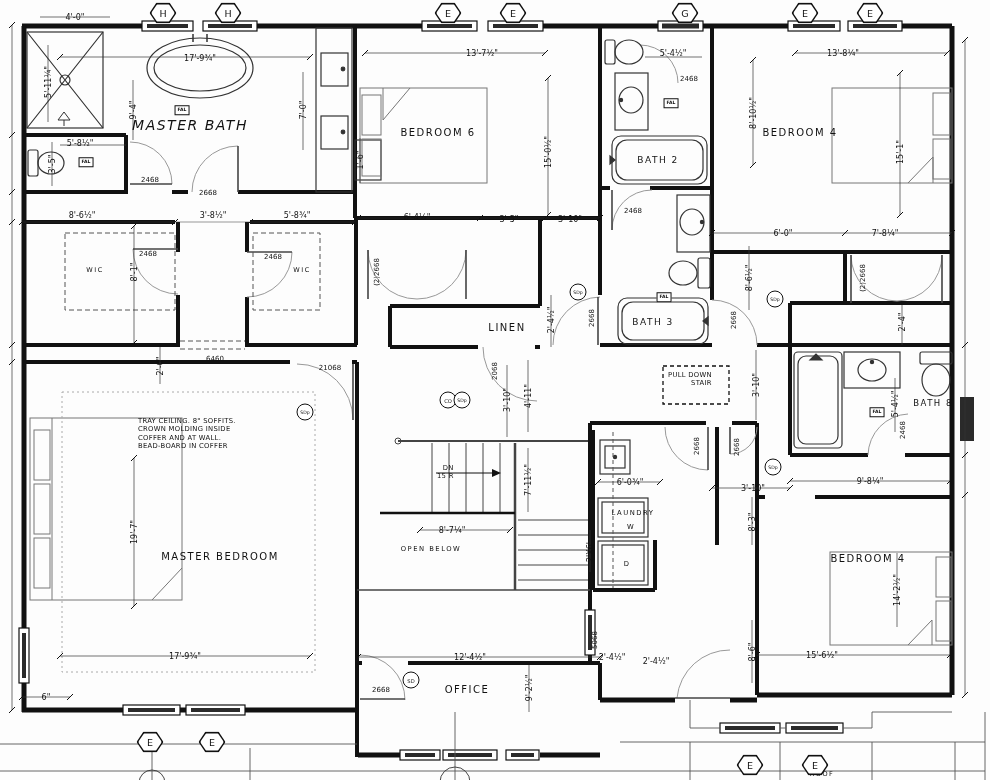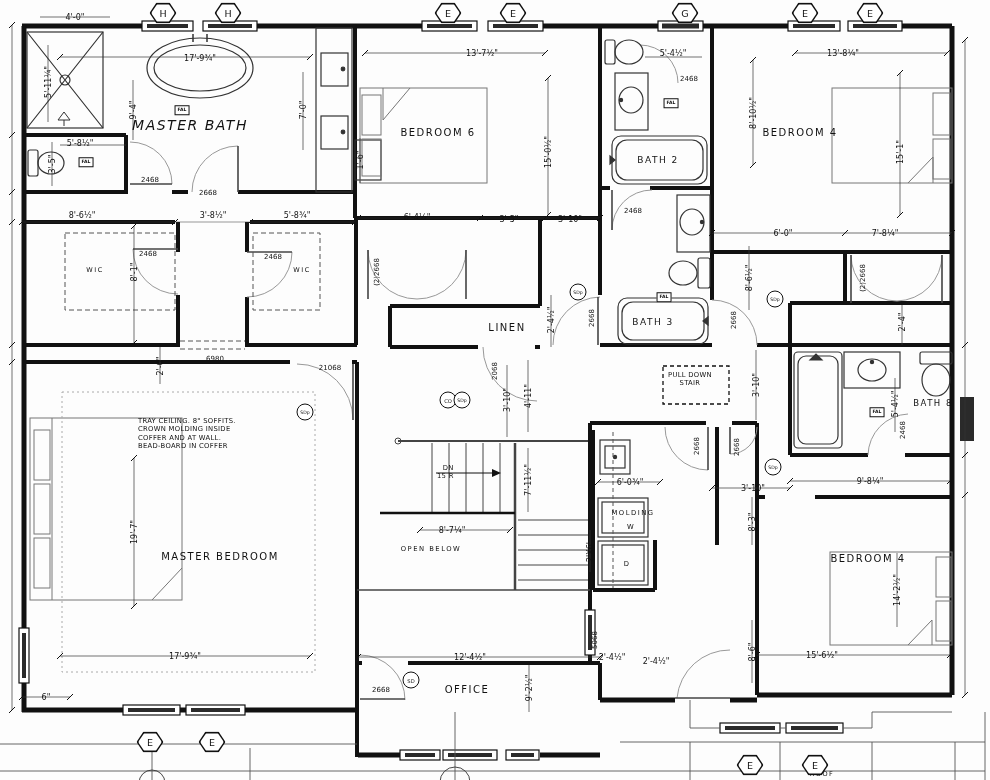--- a/index.html
+++ b/index.html
@@ -352,21 +352,21 @@
       <span class="lbl room" style="font-size: 14px; left: 190px; top: 125px; font-style: italic;">MASTER BATH</span>
       <span class="lbl room" style="font-size: 10px; left: 438px; top: 132px;">BEDROOM 6</span>
       <span class="lbl room" style="font-size: 10px; left: 800px; top: 132px;">BEDROOM 4</span>
       <span class="lbl room" style="font-size: 9px; left: 658px; top: 160px;">BATH 2</span>
       <span class="lbl room" style="font-size: 9px; left: 653px; top: 322px;">BATH 3</span>
       <span class="lbl room" style="font-size: 8.5px; left: 933px; top: 403px;">BATH 8</span>
       <span class="lbl room" style="font-size: 6.5px; left: 95px; top: 270px;">WIC</span>
       <span class="lbl room" style="font-size: 6.5px; left: 302px; top: 270px;">WIC</span>
       <span class="lbl room" style="font-size: 10px; left: 507px; top: 327px;">LINEN</span>
       <span class="lbl room" style="font-size: 10px; left: 220px; top: 556px;">MASTER BEDROOM</span>
-      <span class="lbl room" style="font-size: 6.8px; left: 633px; top: 513px;">MOLDING</span>
+      <span class="lbl room" style="font-size: 6.8px; left: 633px; top: 513px;">LAUNDRY</span>
       <span class="lbl room" style="font-size: 6.8px; left: 631px; top: 527px;">W</span>
       <span class="lbl room" style="font-size: 6.8px; left: 627px; top: 564px;">D</span>
       <span class="lbl room" style="font-size: 10px; left: 467px; top: 689px;">OFFICE</span>
       <span class="lbl room" style="font-size: 10px; left: 868px; top: 558px;">BEDROOM 4</span>
       <span class="lbl room" style="font-size: 6.8px; left: 431px; top: 549px;">OPEN BELOW</span>
       <span class="lbl room" style="font-size: 6.5px; left: 822px; top: 774px;">ROOF</span>
       <span class="lbl dim" style="left: 75px; top: 17px;">4'-0"</span>
       <span class="lbl dim" style="left: 200px; top: 58px;">17'-9¾"</span>
       <span class="lbl dim" style="left: 482px; top: 53px;">13'-7½"</span>
       <span class="lbl dim" style="left: 673px; top: 53px;">5'-4½"</span>
@@ -413,21 +413,21 @@
       <span class="lbl dim" style="left: 656px; top: 661px;">2'-4½"</span>
       <span class="lbl dim v" style="left: 529px; top: 688px;">9'-2½"</span>
       <span class="lbl dim" style="left: 46px; top: 697px;">6"</span>
       <span class="lbl dim v" style="left: 590px; top: 552px;">2'X6'</span>
       <span class="lbl door" style="left: 150px; top: 180px;">2468</span>
       <span class="lbl door" style="left: 208px; top: 193px;">2668</span>
       <span class="lbl door" style="left: 148px; top: 254px;">2468</span>
       <span class="lbl door" style="left: 273px; top: 257px;">2468</span>
       <span class="lbl door" style="left: 689px; top: 79px;">2468</span>
       <span class="lbl door" style="left: 633px; top: 211px;">2468</span>
-      <span class="lbl door" style="left: 215px; top: 359px;">6980</span>
+      <span class="lbl door" style="left: 215px; top: 359px;">6460</span>
       <span class="lbl door" style="left: 330px; top: 368px;">21068</span>
       <span class="lbl door v" style="left: 495px; top: 371px;">2068</span>
       <span class="lbl door v" style="left: 377px; top: 272px;">(2)2668</span>
       <span class="lbl door v" style="left: 592px; top: 318px;">2668</span>
       <span class="lbl door v" style="left: 734px; top: 320px;">2668</span>
       <span class="lbl door v" style="left: 863px; top: 278px;">(2)2668</span>
       <span class="lbl door v" style="left: 903px; top: 430px;">2468</span>
       <span class="lbl door v" style="left: 697px; top: 446px;">2668</span>
       <span class="lbl door v" style="left: 737px; top: 447px;">2668</span>
       <span class="lbl door" style="left: 381px; top: 690px;">2668</span>
@@ -498,17 +498,17 @@
         <i class="sh"></i>
         <i class="si"></i>
         <b>E</b>
       </span>
       <div class="note" style="left: 138px; top: 417px; text-align: left;">TRAY CEILING. 8" SOFFITS.
 CROWN MOLDING INSIDE
 COFFER AND AT WALL.
 BEAD-BOARD IN COFFER</div>
       <div class="note" style="left: 437px; top: 464px; text-align: right;">DN
 15 R</div>
-      <div class="note" style="left: 668px; top: 371px; text-align: center;">PULL DOWN
+      <div class="note" style="left: 668px; top: 371px; text-align: right;">PULL DOWN
 STAIR</div>
     </div>
 
 </div>
 
 </body></html>

